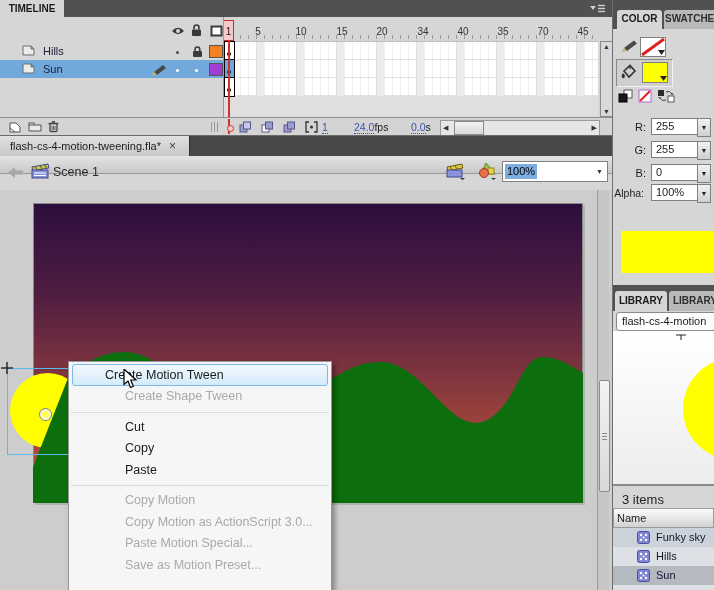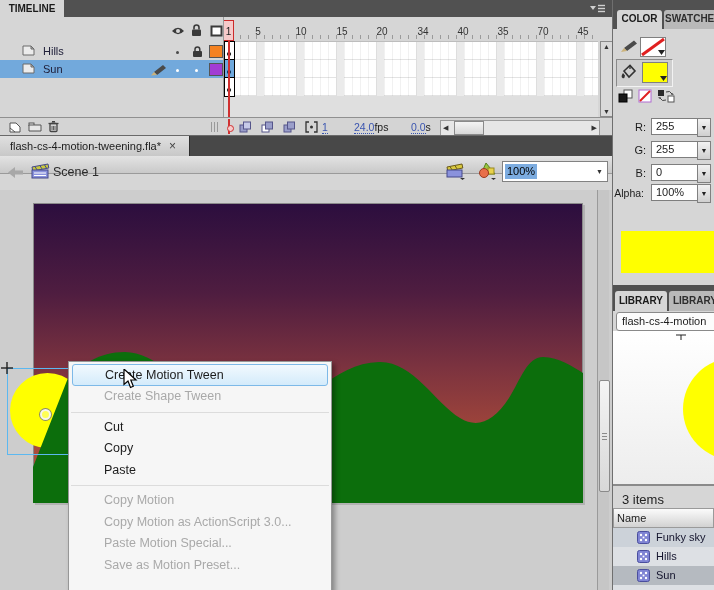--- a/index.html
+++ b/index.html
@@ -18,21 +18,21 @@
   .grid{background:
     repeating-linear-gradient(to right, rgba(0,0,0,0.055) 0 1px, transparent 1px 8px),
     repeating-linear-gradient(to right, transparent 0 32px, #ebebeb 32px 40px),
     repeating-linear-gradient(to bottom, transparent 0 17px, #e3e3e3 17px 18px),
     #ffffff;}
   .kf{position:absolute;width:9px;height:18px;border:1px solid #000;background:#fff;}
   .kf i{position:absolute;left:2px;top:10px;width:4px;height:4px;border-radius:50%;background:#000;}
   .numlab{position:absolute;top:6px;transform:translateX(-50%);font-size:10px;color:#333;}
   .blue-num{color:#3a55b0;border-bottom:1px dotted #3a55b0;}
   .sbtn{background:linear-gradient(#f4f4f4,#d8d8d8);border:1px solid #8a8a8a;}
-  .cm-item{height:21.5px;line-height:21.5px;padding-left:35px;font-size:12.5px;color:#1c1c1c;white-space:nowrap;}
+  .cm-item{height:21.5px;line-height:21.5px;padding-left:56px;font-size:12.5px;color:#1c1c1c;white-space:nowrap;}
   .cm-item.disabled{color:#a9a9a9;}
   .cm-item.hl{height:20px;line-height:20px;margin:2px 3px 0 3px;padding-left:32px;border:1px solid #7db9e8;border-radius:3px;
     background:linear-gradient(#f2f9fe,#d4ebfb);}
   .cm-sep{height:1px;background:#dcdcdc;margin:4px 2px;}
   .vlab{position:absolute;width:33px;text-align:right;font-size:11px;color:#1c1c1c;}
   .vbox{position:absolute;width:41px;height:15px;background:#fff;border:1px solid #7e7e7e;font-size:11px;line-height:15px;padding-left:4px;}
   .stepbtn{position:absolute;width:12px;height:17px;background:linear-gradient(#f2f2f2,#cfcfcf);border:1px solid #808080;
     font-size:7px;line-height:17px;text-align:center;color:#222;}
   .librow{position:absolute;left:0;width:101px;height:19px;}
   .librow .liname{position:absolute;left:43px;top:3px;font-size:11px;color:#15152e;}

